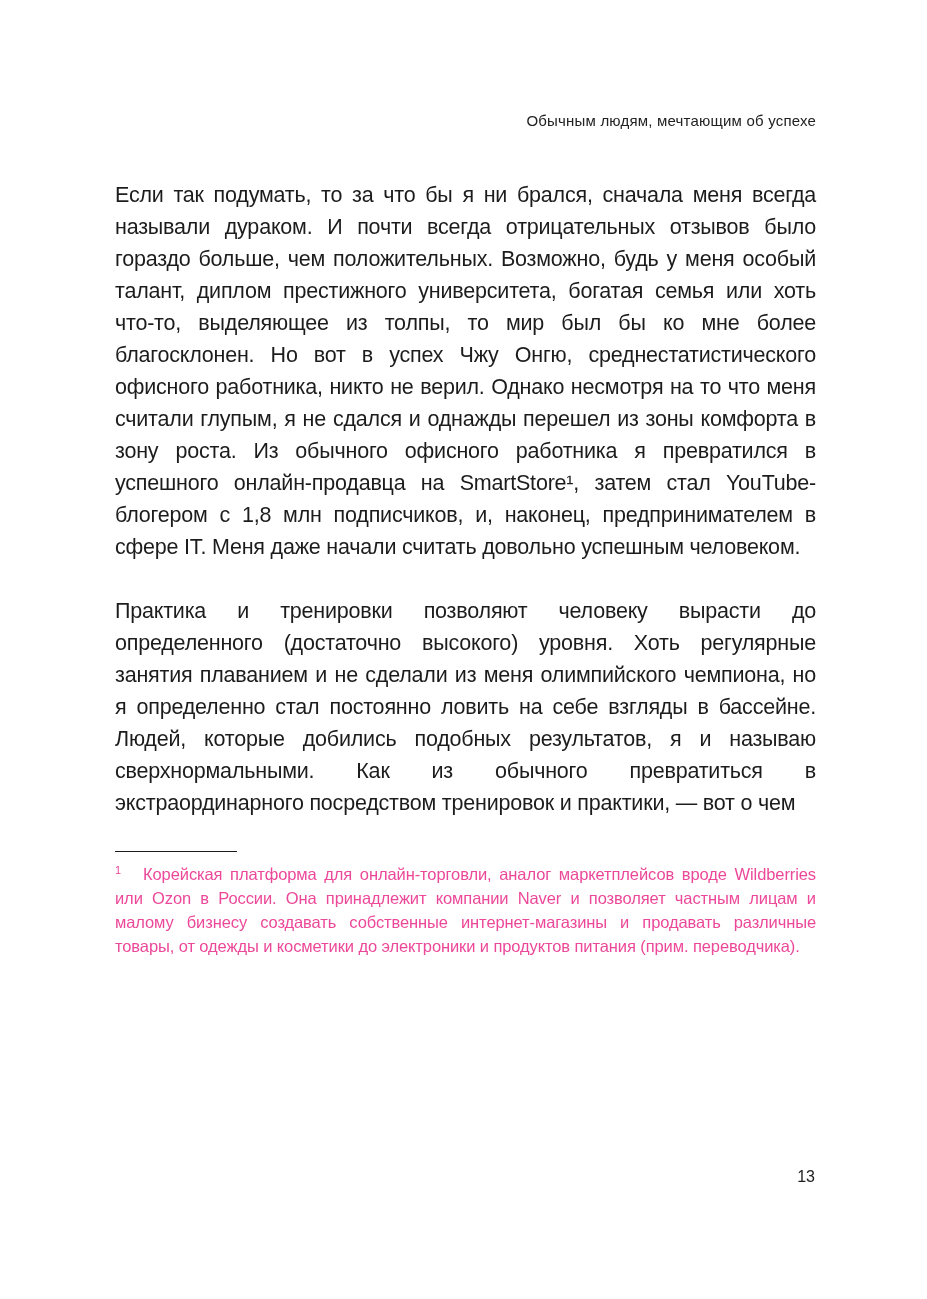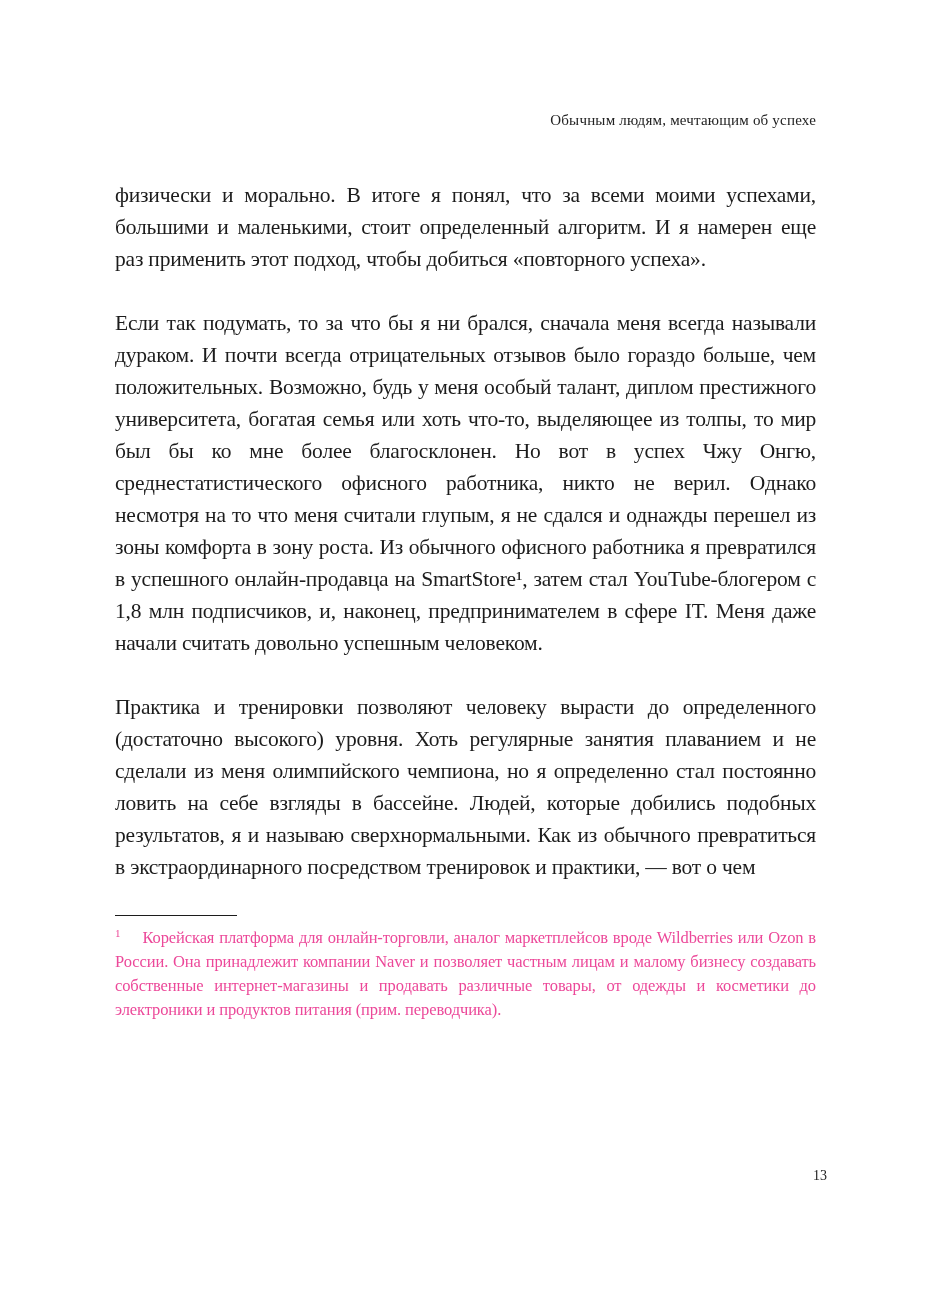--- a/index.html
+++ b/index.html
@@ -5,21 +5,21 @@
   html, body {
     margin: 0;
     padding: 0;
     background: #ffffff;
   }
   .page {
     position: relative;
     width: 927px;
     height: 1262px;
     background: #ffffff;
-    font-family: Liberation Serif, serif;
+    font-family: Liberation Sans, sans-serif;
     color: #1c1c1c;
     box-sizing: border-box;
     overflow: hidden;
   }
   .content {
     position: absolute;
     left: 115px;
     top: 0;
     width: 701px;
   }
@@ -57,36 +57,35 @@
     text-align: justify;
     color: #ec4899;
   }
   .footnote-text sup {
     font-size: 11px;
     margin-right: 22px;
     line-height: 0;
   }
   .page-number {
     position: absolute;
-    right: 100px;
+    right: 112px;
     top: 1168px;
-    font-size: 14px;
+    font-size: 16px;
     color: #1c1c1c;
   }
 </style>
 </head>
 <body>
 
 <div class="page">
   <div class="content">
 
     <div class="running-head">Обычным людям, мечтающим об успехе</div>
 
     <div class="body-text">
-      <p>физически и морально. В итоге я понял, что за всеми моими успехами, большими и маленькими, стоит определенный алгоритм. И я намерен еще раз применить этот подход, чтобы добиться «повторного успеха».</p>
       <p>Если так подумать, то за что бы я ни брался, сначала меня всегда называли дураком. И почти всегда отрицательных отзывов было гораздо больше, чем положительных. Возможно, будь у меня особый талант, диплом престижного университета, богатая семья или хоть что-то, выделяющее из толпы, то мир был бы ко мне более благосклонен. Но вот в успех Чжу Онгю, среднестатистического офисного работника, никто не верил. Однако несмотря на то что меня считали глупым, я не сдался и однажды перешел из зоны комфорта в зону роста. Из обычного офисного работника я превратился в успешного онлайн-продавца на SmartStore¹, затем стал YouTube-блогером с 1,8 млн подписчиков, и, наконец, предпринимателем в сфере IT. Меня даже начали считать довольно успешным человеком.</p>
       <p>Практика и тренировки позволяют человеку вырасти до определенного (достаточно высокого) уровня. Хоть регулярные занятия плаванием и не сделали из меня олимпийского чемпиона, но я определенно стал постоянно ловить на себе взгляды в бассейне. Людей, которые добились подобных результатов, я и называю сверхнормальными. Как из обычного превратиться в экстраординарного посредством тренировок и практики, — вот о чем</p>
     </div>
 
     <div class="footnote-block">
       <div class="footnote-rule"></div>
       <div class="footnote-text">
         <sup>1</sup><span>Корейская платформа для онлайн-торговли, аналог маркетплейсов вроде Wildberries или Ozon в России. Она принадлежит компании Naver и позволяет частным лицам и малому бизнесу создавать собственные интернет-магазины и продавать различные товары, от одежды и косметики до электроники и продуктов питания (прим. переводчика).</span>
       </div>
     </div>

